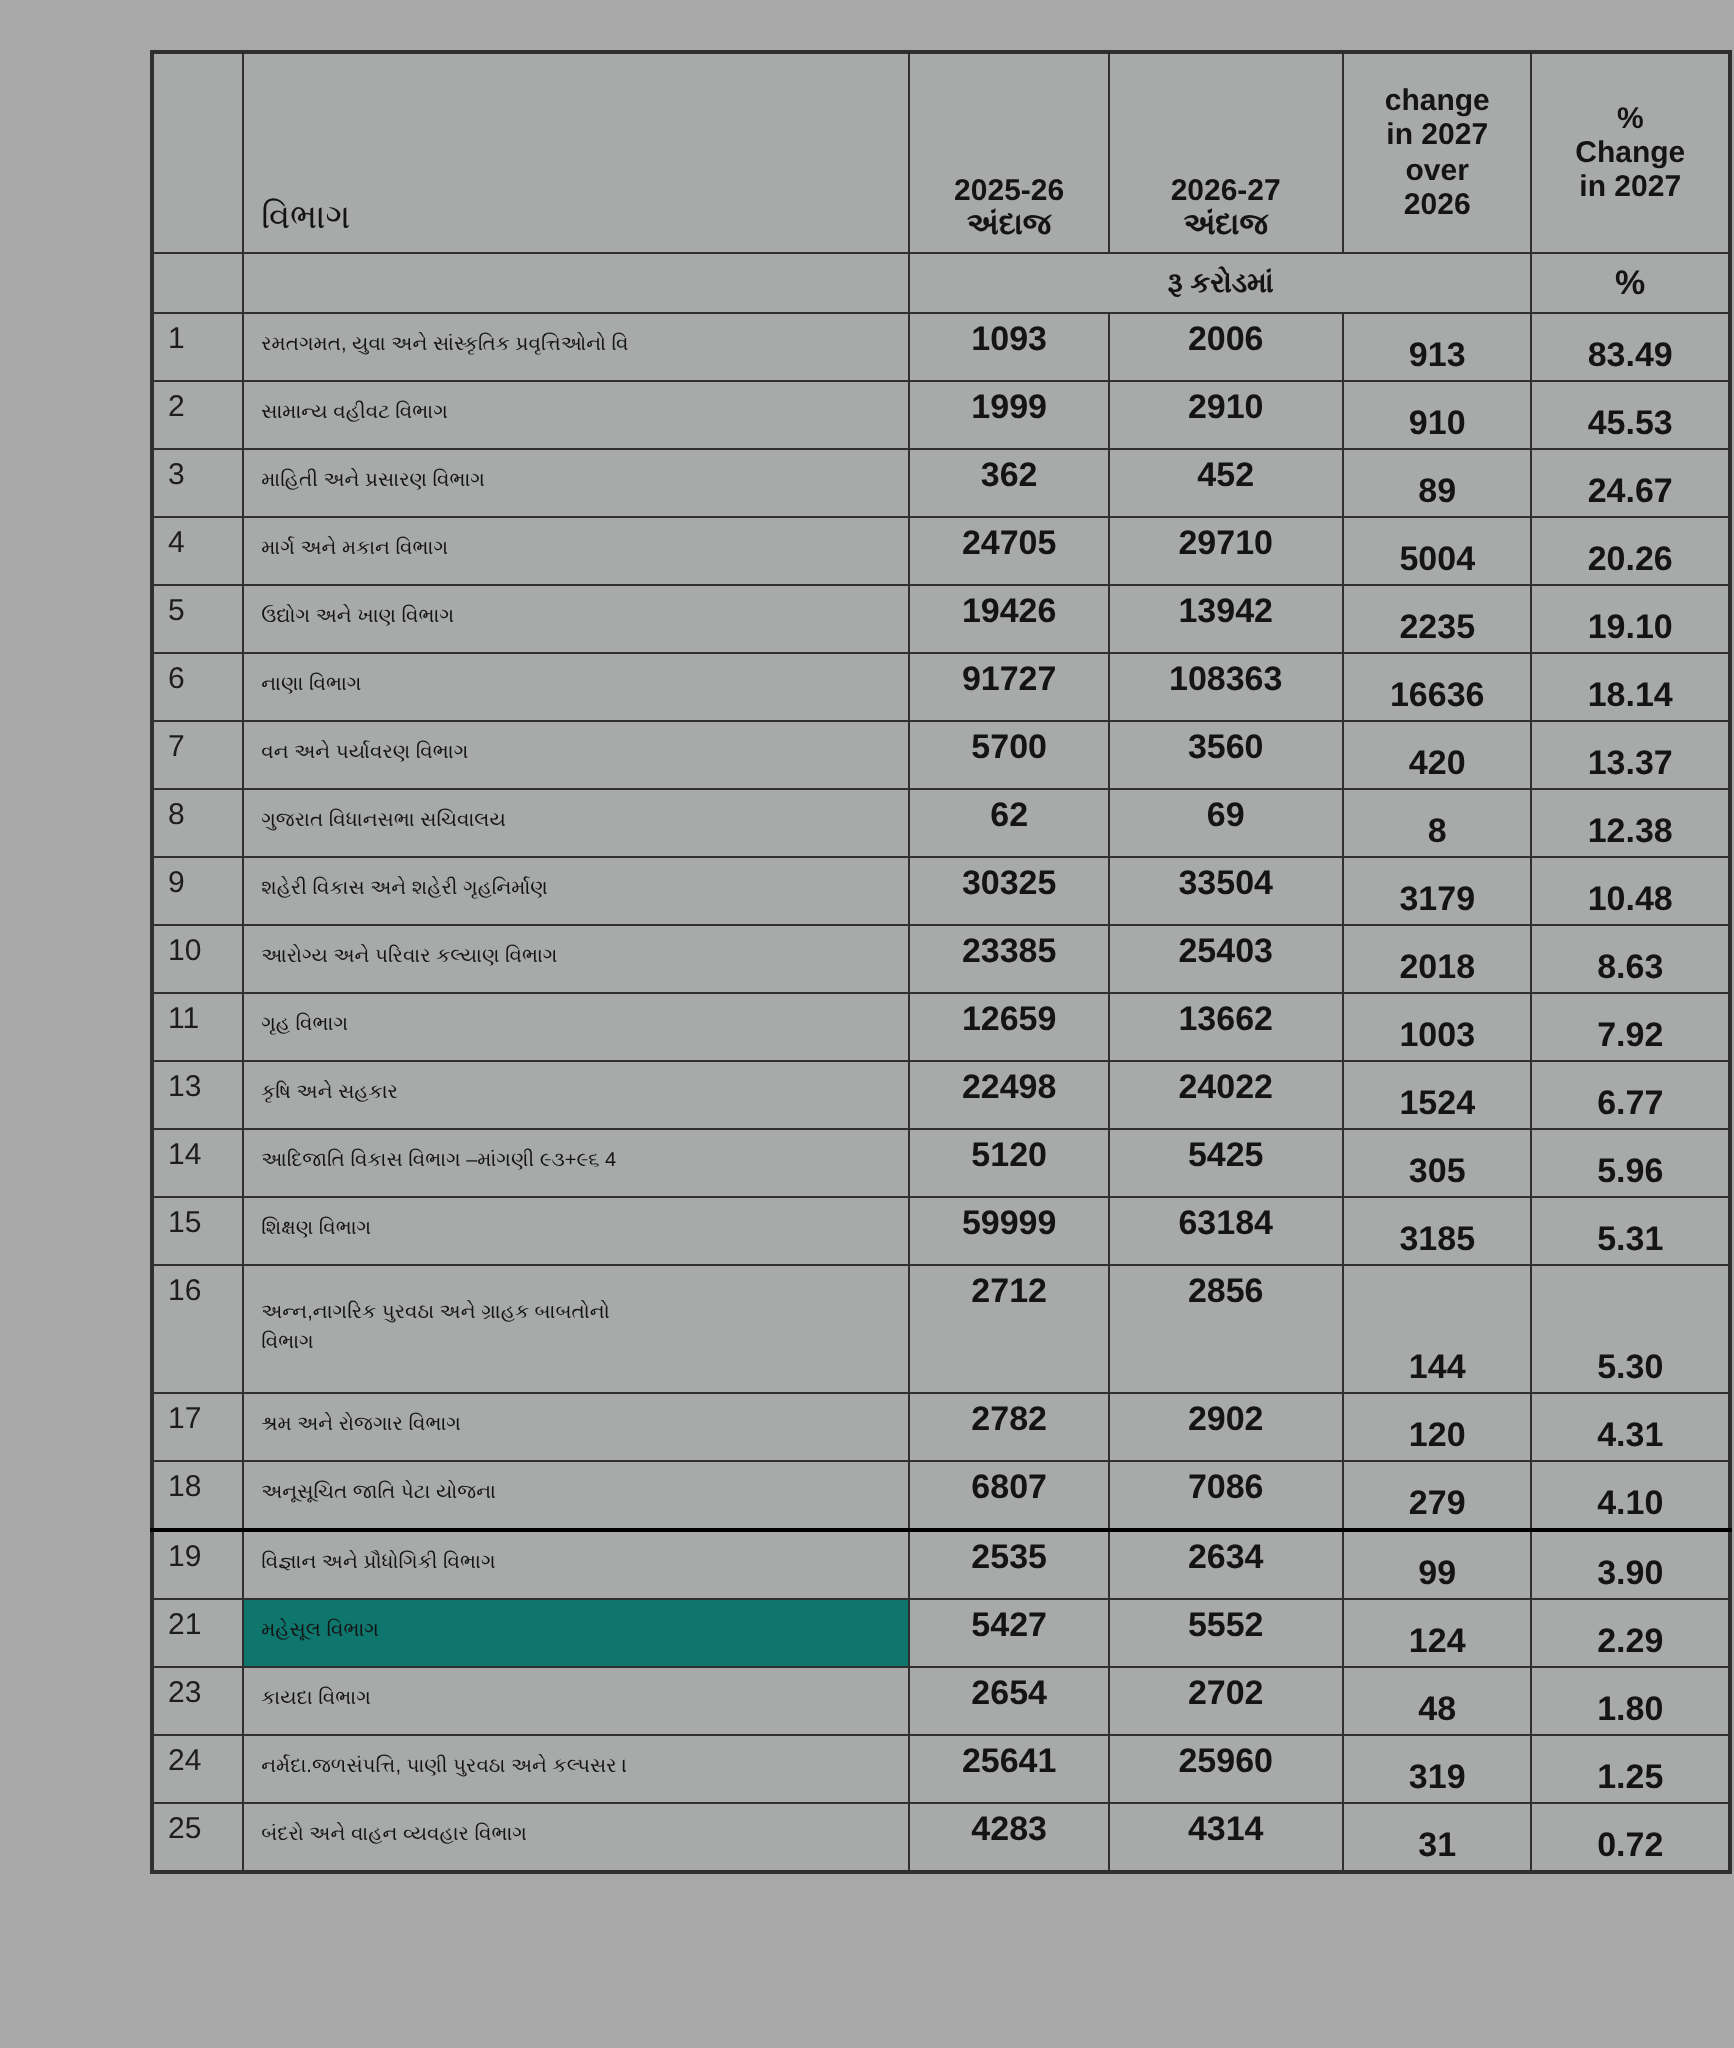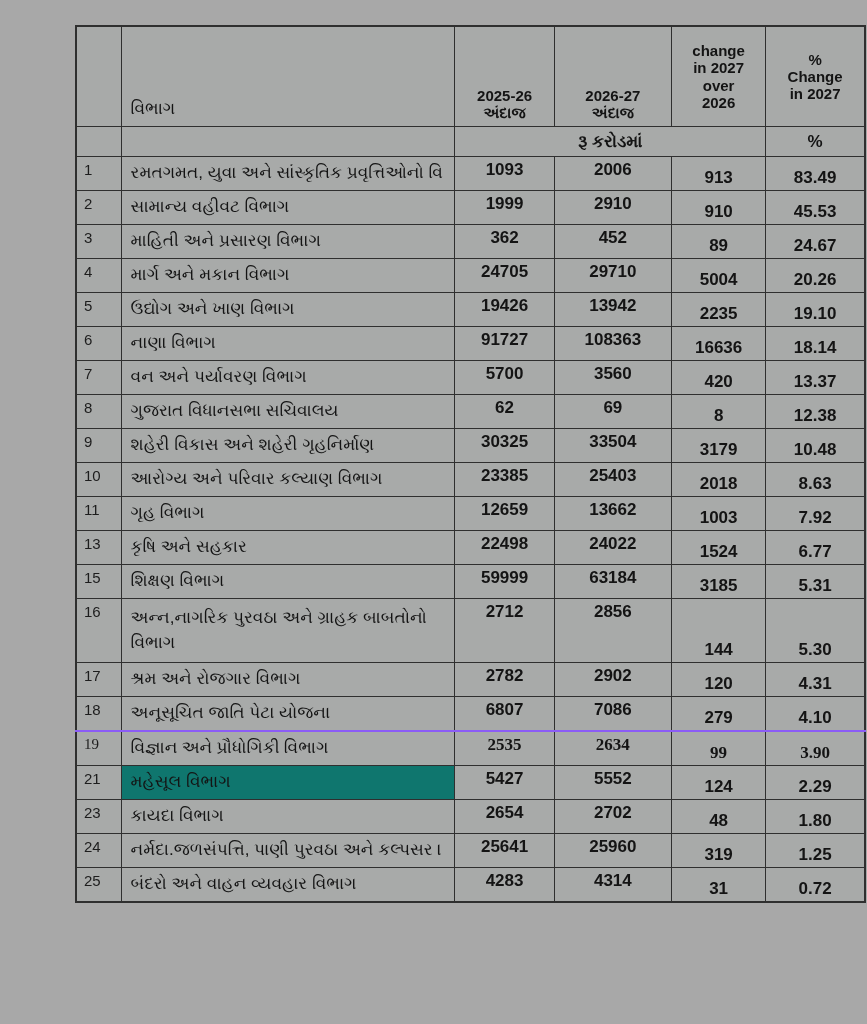--- a/index.html
+++ b/index.html
@@ -53,53 +53,53 @@
   tr.head-row th.c-change, tr.head-row th.c-pct {
     vertical-align: middle;
     padding-bottom: 0;
   }
   tr.subhead-row td {
     height: 29px;
     font-weight: bold;
     text-align: center;
     vertical-align: middle;
   }
-  tr.subhead-row td.unit-cell { font-size: 17px; }
+  tr.subhead-row td.unit-cell { font-size: 14px; }
   tr.subhead-row td.pct-cell  { font-size: 17px; }
   
   tr.data-row td { height: 29px; }
   tr.data-row.tall td { height: 59px; }
   td.c-no {
     font-size: 15px;
     vertical-align: top;
     padding: 4px 0 0 7px;
     color: #1d1d1d;
   }
   td.c-name {
-    font-size: 17px;
+    font-size: 10px;
     vertical-align: middle;
     padding-left: 9px;
     white-space: pre-line;
     line-height: 1.45;
   }
   td.num {
     font-weight: bold;
     font-size: 17px;
     text-align: center;
   }
   td.c-y25, td.c-y26 {
     vertical-align: top;
     padding-top: 3px;
   }
   td.c-chg, td.c-pctv {
     vertical-align: bottom;
     padding-bottom: 2px;
   }
   tr.data-row td.dark-cell { background: #0f766e; }
-  tr.thick-top td { border-top: 2px solid #8b5cf6; font-family: Liberation Serif, serif; }
+  tr.thick-top td { border-top: 2px solid #000000; }
 </style>
 </head>
 <body>
 
 <table class="budget-table">
   <colgroup>
     <col style="width:45px">
     <col style="width:333px">
     <col style="width:99px">
     <col style="width:117px">
@@ -220,20 +220,28 @@
       </tr>
       <tr class="data-row">
         <td class="c-no">13</td>
         <td class="c-name">કૃષિ અને સહકાર</td>
         <td class="num c-y25">22498</td>
         <td class="num c-y26">24022</td>
         <td class="num c-chg">1524</td>
         <td class="num c-pctv">6.77</td>
       </tr>
       <tr class="data-row">
+        <td class="c-no">14</td>
+        <td class="c-name">આદિજાતિ વિકાસ વિભાગ –માંગણી ૯૩+૯૬ 4</td>
+        <td class="num c-y25">5120</td>
+        <td class="num c-y26">5425</td>
+        <td class="num c-chg">305</td>
+        <td class="num c-pctv">5.96</td>
+      </tr>
+      <tr class="data-row">
         <td class="c-no">15</td>
         <td class="c-name">શિક્ષણ વિભાગ</td>
         <td class="num c-y25">59999</td>
         <td class="num c-y26">63184</td>
         <td class="num c-chg">3185</td>
         <td class="num c-pctv">5.31</td>
       </tr>
       <tr class="data-row tall">
         <td class="c-no">16</td>
         <td class="c-name">અન્ન,નાગરિક પુરવઠા અને ગ્રાહક બાબતોનો

